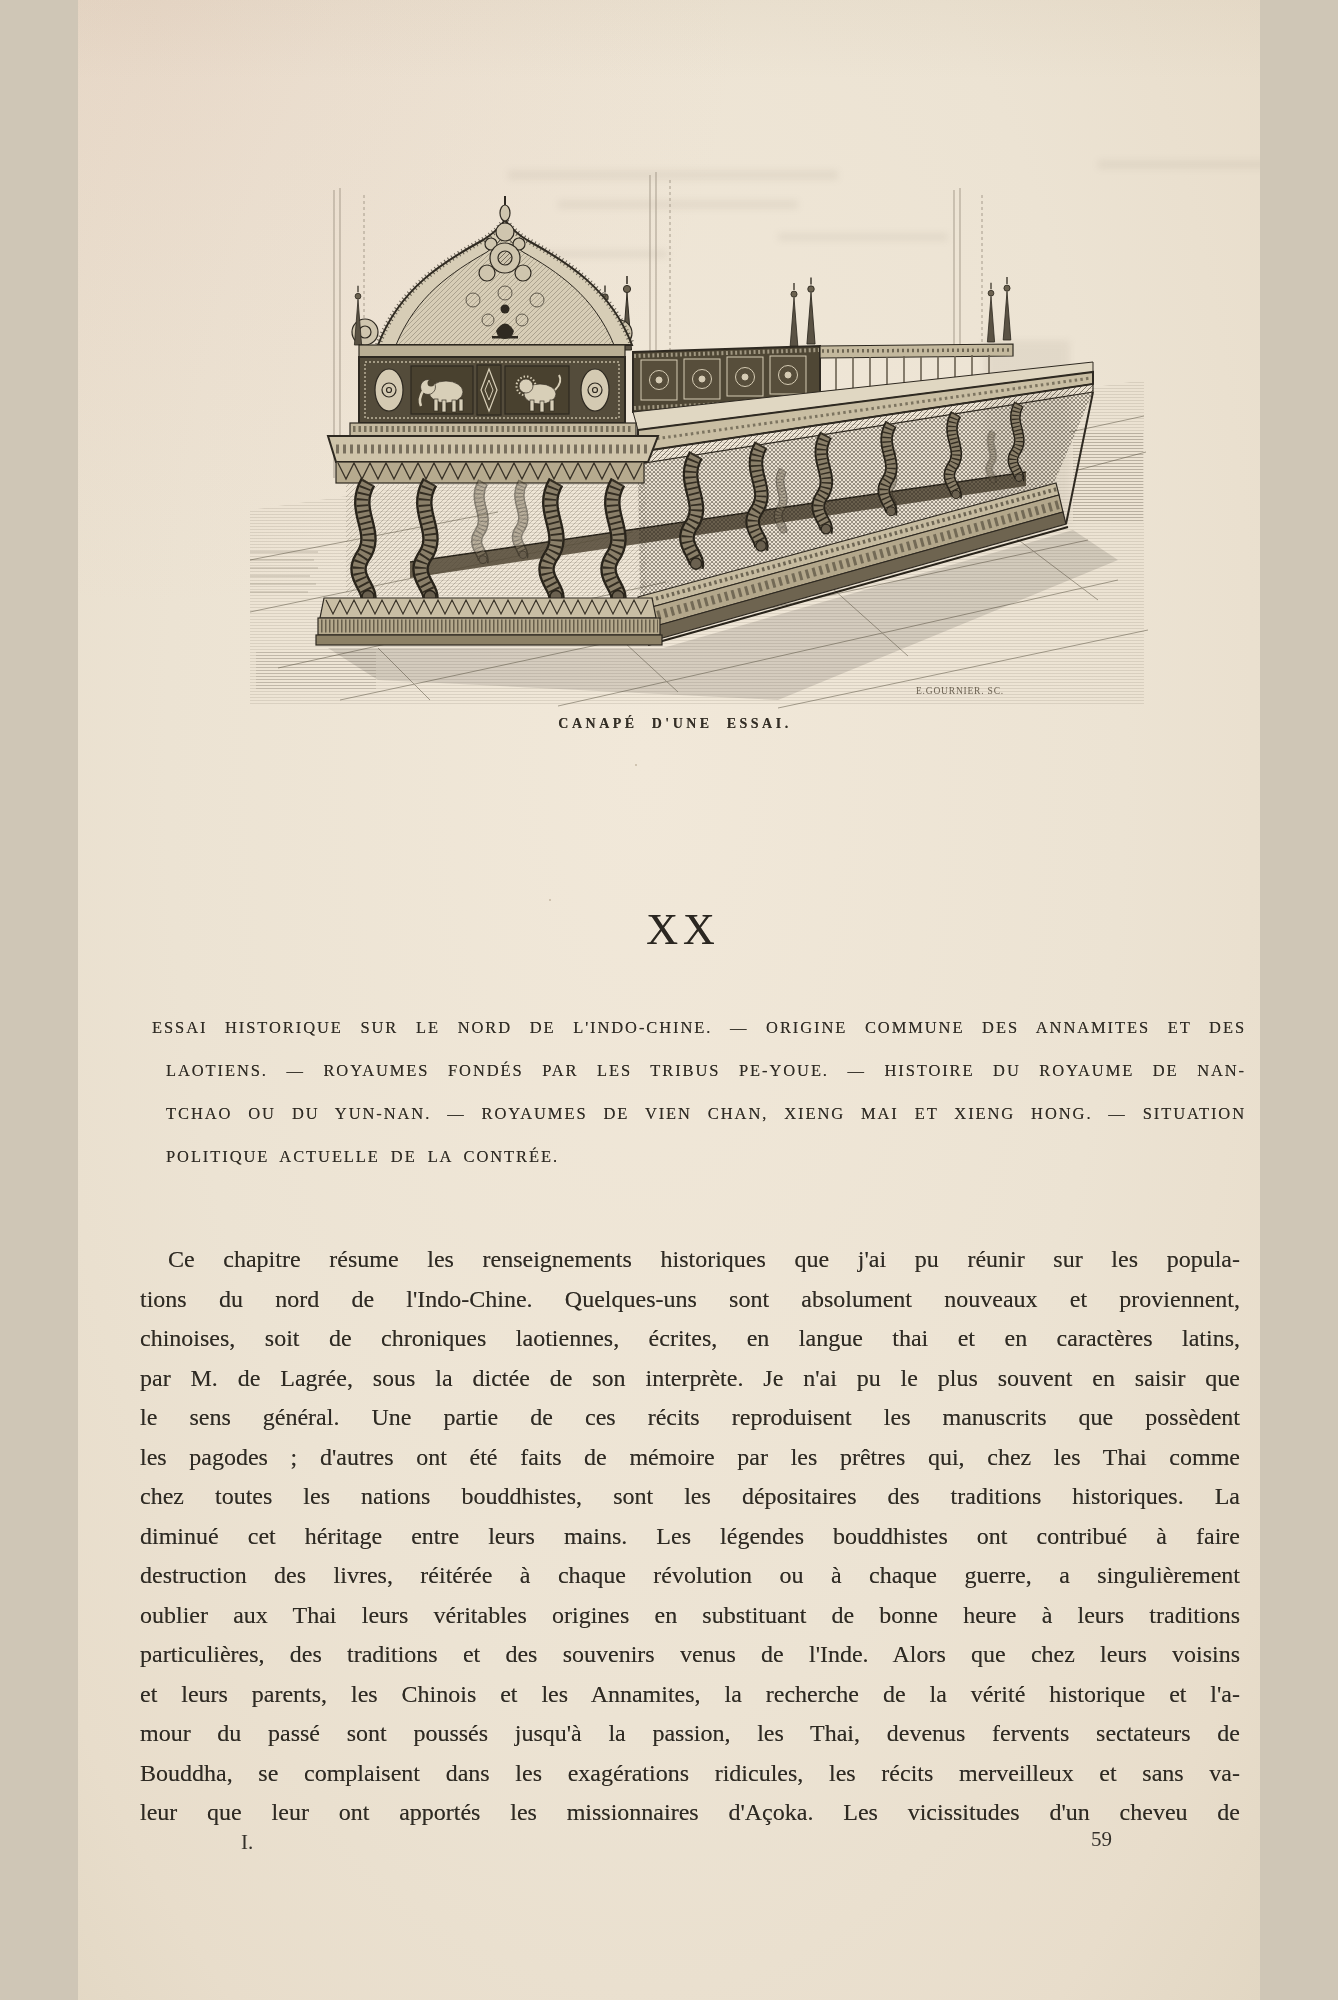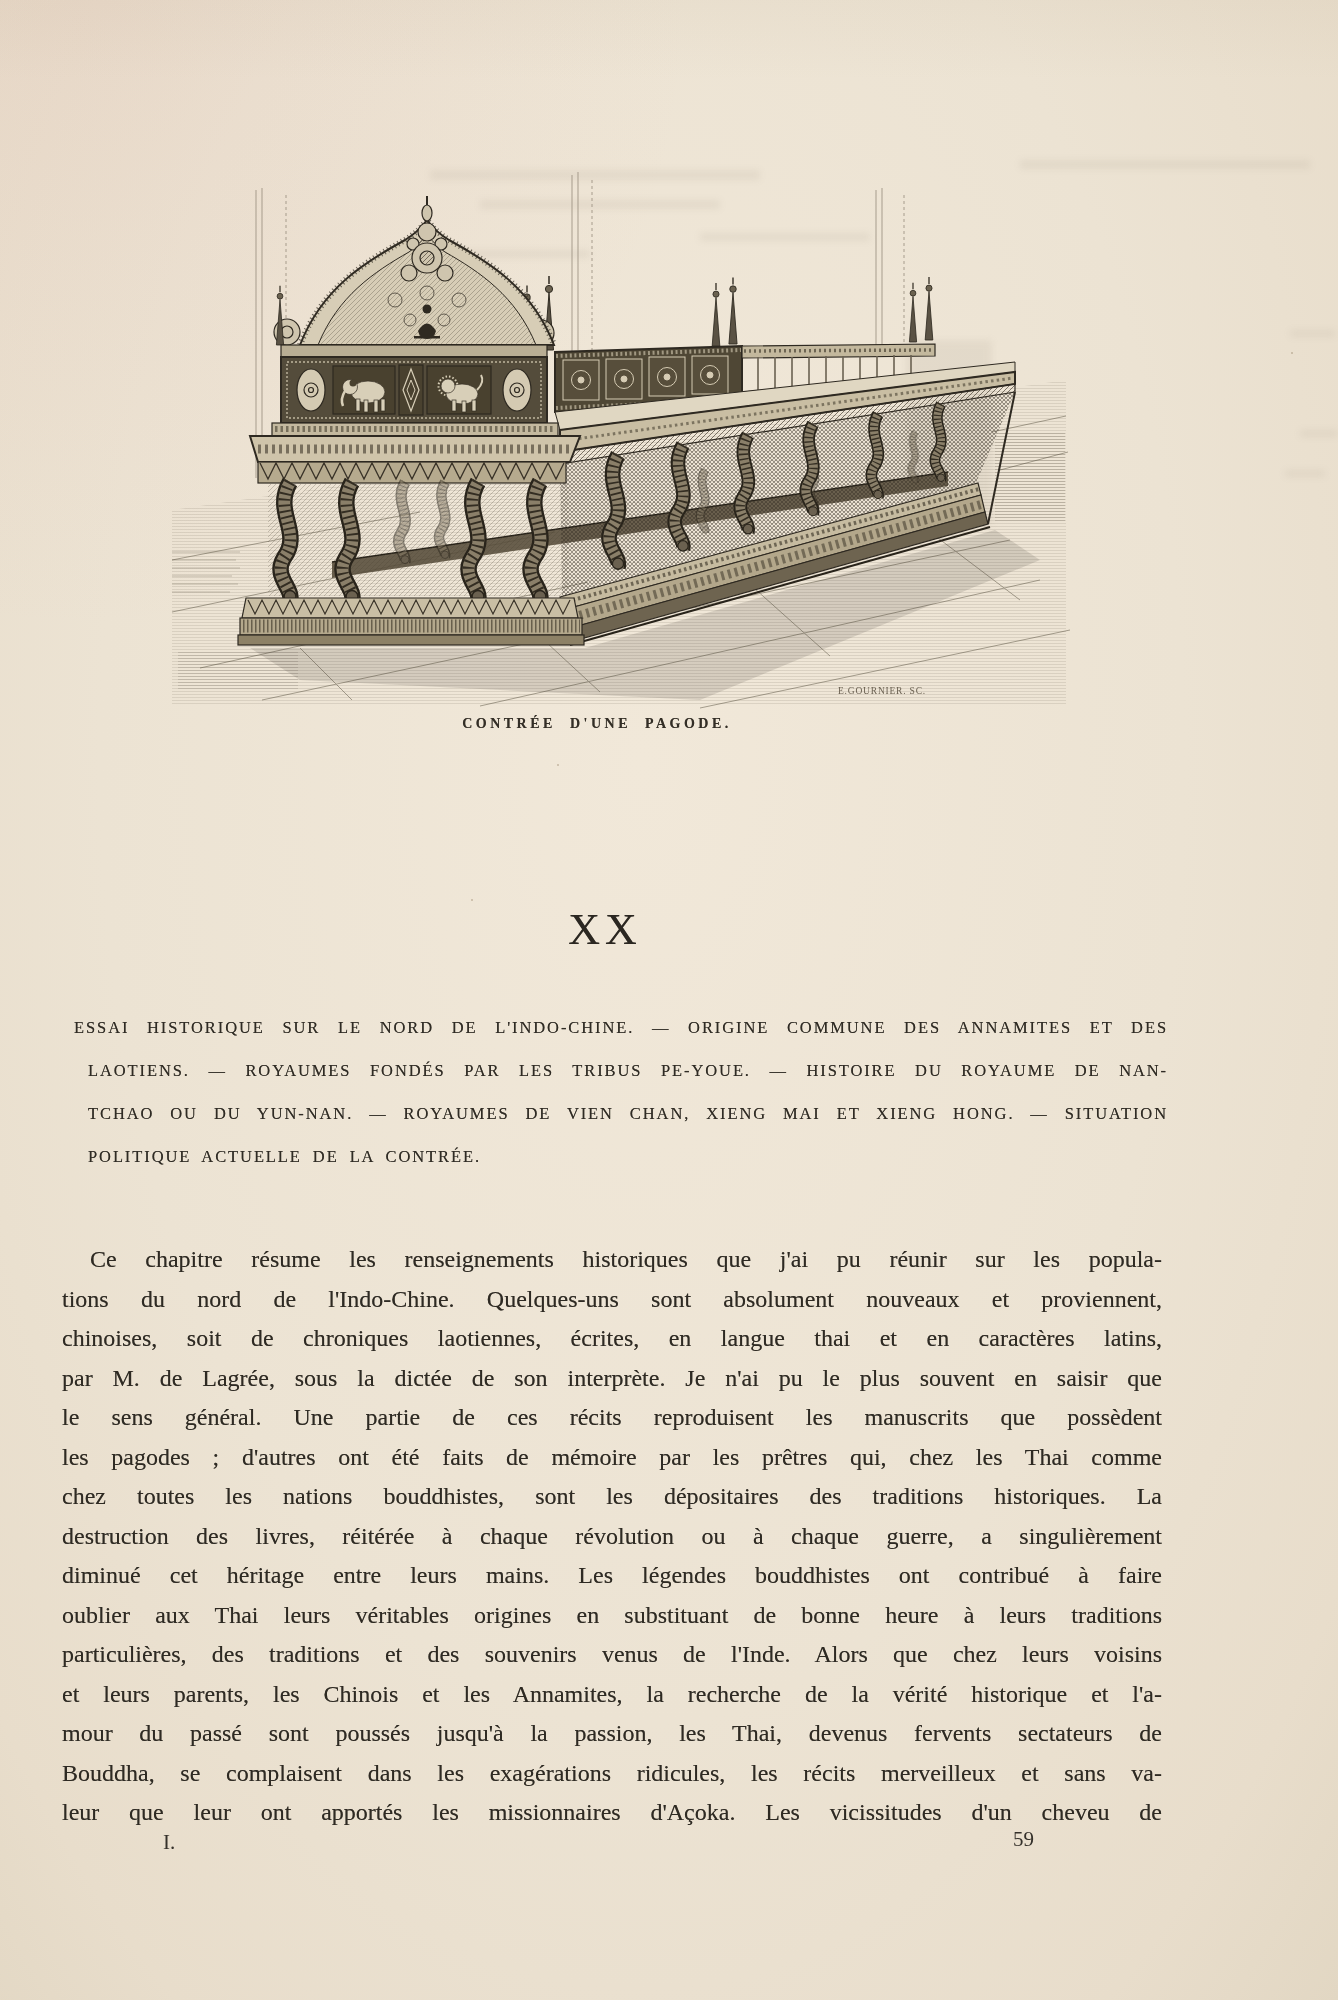--- a/index.html
+++ b/index.html
@@ -1,17 +1,17 @@
 <!DOCTYPE html>
 <html><head>
 <meta charset="utf-8">
 <style>
   html,body{margin:0;padding:0;background:#cfc6b6;}
   .page{
-    position:relative;width:1338px;height:2000px;margin:0 auto;overflow:hidden;
+    position:relative;width:1182px;height:2000px;margin:0 auto;overflow:hidden;
     background:radial-gradient(ellipse at 48% 38%, #f1e8d9 0%, #ece3d3 55%, #e8ddcb 85%, #e2d7c3 100%);
     font-family:"Liberation Serif", serif;color:#2e2a24;
   }
   .page::before{
     content:"";position:absolute;inset:0;pointer-events:none;
     background:radial-gradient(circle at 6% 1%, rgba(213,160,150,.12), rgba(213,160,150,0) 26%),
                linear-gradient(180deg, rgba(180,160,130,.08), rgba(180,160,130,0) 4%);
   }
   .speck{position:absolute;border-radius:50%;background:rgba(118,92,62,.35);}
   .figure-wrap{position:absolute;left:160px;top:140px;width:1180px;height:575px;}
@@ -296,41 +296,41 @@
       <path d="M248,600 l7,14 l7,-14 l7,14 l7,-14 l7,14 l7,-14 l7,14 l7,-14 l7,14 l7,-14 l7,14 l7,-14 l7,14 l7,-14 l7,14 l7,-14 l7,14 l7,-14 l7,14 l7,-14 l7,14 l7,-14 l7,14 l7,-14 l7,14 l7,-14 l7,14 l7,-14 l7,14 l7,-14 l7,14 l7,-14 l7,14 l7,-14 l7,14 l7,-14 l7,14 l7,-14 l7,14 l7,-14 l7,14 l7,-14 l7,14 l7,-14 l7,14 l7,-14" fill="none" stroke="#3a3328" stroke-width="1.2"></path>
       <rect x="240" y="618" width="342" height="17" fill="#b4a88c"></rect>
       <line x1="243" y1="626" x2="580" y2="626" stroke="#4f4737" stroke-width="13" stroke-dasharray="1.5 2.5" opacity="0.75"></line>
       <rect x="238" y="635" width="346" height="10" fill="#8d8166"></rect>
     </g>
 
     <text x="838" y="694" font-family="Liberation Serif, serif" font-size="9.5" letter-spacing="0.8" fill="#6b6152">E.GOURNIER. SC.</text>
   </svg>
   </div>
 
-  <div class="caption">CONTRÉE D'UNE PAGODE.</div>
+  <div class="caption">CANAPÉ D'UNE ESSAI.</div>
 
   <h2 class="chapter-number">XX</h2>
 
   <section class="summary">
     <div class="sum-line">ESSAI HISTORIQUE SUR LE NORD DE L'INDO-CHINE. — ORIGINE COMMUNE DES ANNAMITES ET DES</div>
     <div class="sum-line cont">LAOTIENS. — ROYAUMES FONDÉS PAR LES TRIBUS PE-YOUE. — HISTOIRE DU ROYAUME DE NAN-</div>
     <div class="sum-line cont">TCHAO OU DU YUN-NAN. — ROYAUMES DE VIEN CHAN, XIENG MAI ET XIENG HONG. — SITUATION</div>
     <div class="sum-line cont last">POLITIQUE ACTUELLE DE LA CONTRÉE.</div>
   </section>
 
   <section class="bodytext">
     <div class="body-line first">Ce chapitre résume les renseignements historiques que j'ai pu réunir sur les popula-</div>
     <div class="body-line">tions du nord de l'Indo-Chine. Quelques-uns sont absolument nouveaux et proviennent,</div>
     <div class="body-line">chinoises, soit de chroniques laotiennes, écrites, en langue thai et en caractères latins,</div>
     <div class="body-line">par M. de Lagrée, sous la dictée de son interprète. Je n'ai pu le plus souvent en saisir que</div>
     <div class="body-line">le sens général. Une partie de ces récits reproduisent les manuscrits que possèdent</div>
     <div class="body-line">les pagodes ; d'autres ont été faits de mémoire par les prêtres qui, chez les Thai comme</div>
     <div class="body-line">chez toutes les nations bouddhistes, sont les dépositaires des traditions historiques. La</div>
+    <div class="body-line">diminué cet héritage entre leurs mains. Les légendes bouddhistes ont contribué à faire</div>
     <div class="body-line">destruction des livres, réitérée à chaque révolution ou à chaque guerre, a singulièrement</div>
-    <div class="body-line">diminué cet héritage entre leurs mains. Les légendes bouddhistes ont contribué à faire</div>
     <div class="body-line">oublier aux Thai leurs véritables origines en substituant de bonne heure à leurs traditions</div>
     <div class="body-line">particulières, des traditions et des souvenirs venus de l'Inde. Alors que chez leurs voisins</div>
     <div class="body-line">et leurs parents, les Chinois et les Annamites, la recherche de la vérité historique et l'a-</div>
     <div class="body-line">mour du passé sont poussés jusqu'à la passion, les Thai, devenus fervents sectateurs de</div>
     <div class="body-line">Bouddha, se complaisent dans les exagérations ridicules, les récits merveilleux et sans va-</div>
     <div class="body-line">leur que leur ont apportés les missionnaires d'Açoka. Les vicissitudes d'un cheveu de</div>
   </section>
 
   <div class="footer-mark">I.</div>
   <div class="footer-page">59</div>

